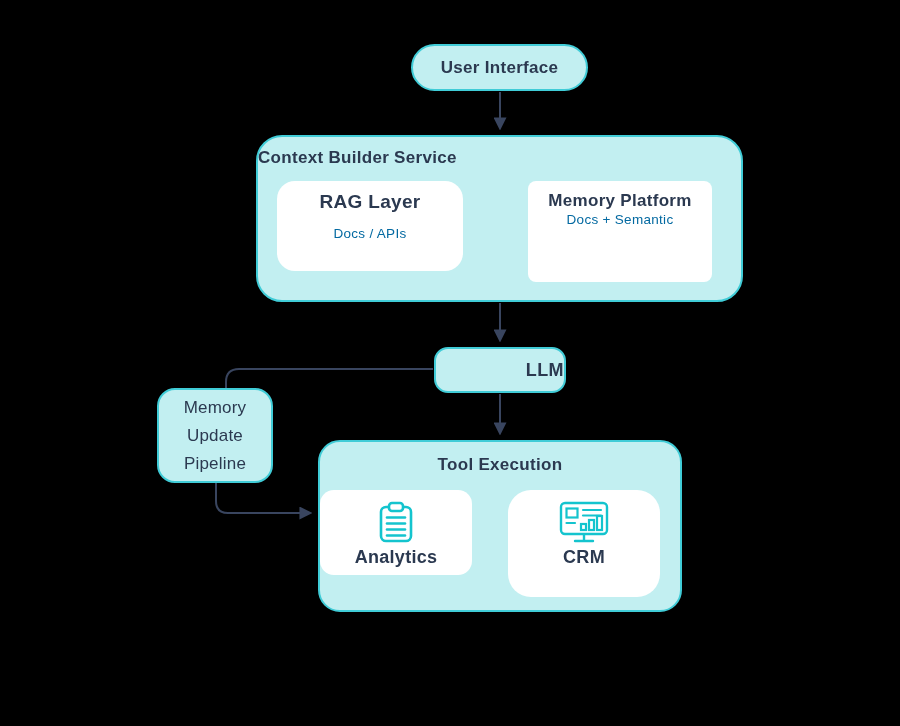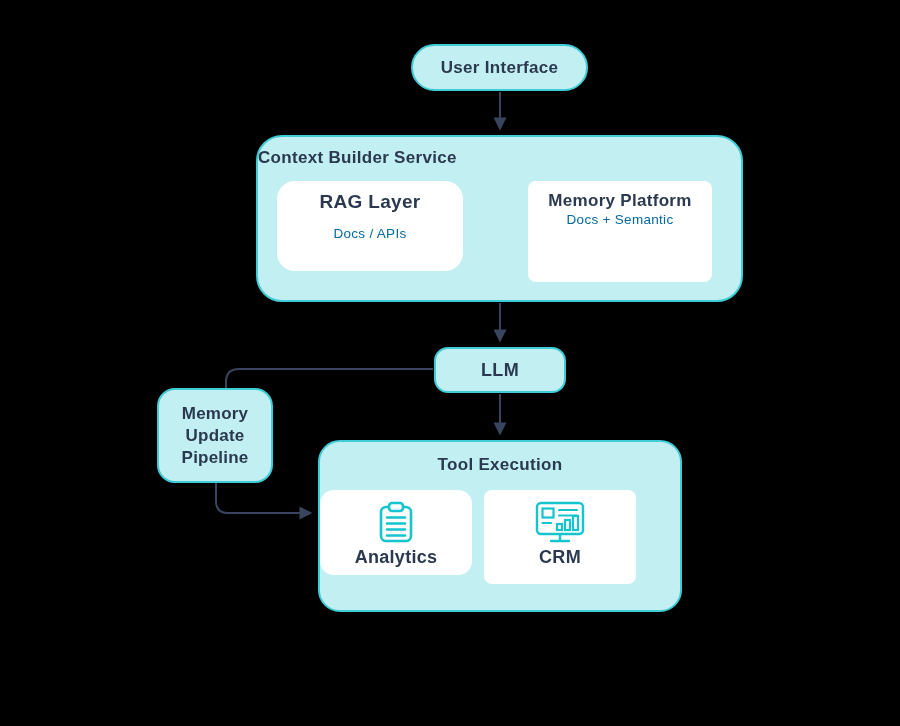--- a/index.html
+++ b/index.html
@@ -52,29 +52,29 @@
 
   #user-interface { left: 411px; top: 44px; width: 177px; height: 47px; border-radius: 24px; }
   #context-builder { left: 256px; top: 135px; width: 487px; height: 167px; border-radius: 26px; }
   #context-builder .box-title { margin-top: 11px; text-align: left; }
   #rag-card { left: 277px; top: 181px; width: 186px; height: 90px; border-radius: 18px; padding-top: 10px; }
   #rag-card .card-title { font-size: 19px; font-weight: 700; letter-spacing: 0.3px; }
   #rag-card .subtitle { margin-top: 13px; }
   #memory-card { left: 528px; top: 181px; width: 184px; height: 101px; border-radius: 8px; padding-top: 10px; }
   #memory-card .card-title { font-size: 17px; font-weight: 700; letter-spacing: 0.3px; }
   #memory-card .subtitle { margin-top: 1px; }
-  #llm { left: 434px; top: 347px; width: 132px; height: 46px; border-radius: 14px; font-size: 18px; font-weight: 700; letter-spacing: 0.4px; }
+  #llm { left: 434px; top: 347px; width: 132px; height: 46px; border-radius: 14px; font-size: 18px; font-weight: 700; letter-spacing: 0.4px; justify-content: flex-end; }
   #memory-update-pipeline {
     left: 157px; top: 388px; width: 116px; height: 95px; border-radius: 18px;
-    font-size: 17px; font-weight: 700; line-height: 22px; text-align: center; letter-spacing: 0.2px;
+    font-size: 17px; font-weight: 400; line-height: 28px; text-align: center; letter-spacing: 0.2px;
   }
   #tool-execution { left: 318px; top: 440px; width: 364px; height: 172px; border-radius: 22px; }
   #tool-execution .box-title { margin-top: 13px; text-align: center; }
   #analytics-card { left: 320px; top: 490px; width: 152px; height: 85px; border-radius: 14px; padding-top: 10px; }
-  #crm-card { left: 484px; top: 490px; width: 152px; height: 94px; border-radius: 8px; padding-top: 10px; }
+  #crm-card { left: 508px; top: 490px; width: 152px; height: 107px; border-radius: 23px; padding-top: 10px; }
   .tool-label { font-size: 18px; font-weight: 700; letter-spacing: 0.3px; margin-top: 3px; }
   .tool-icon-wrap { height: 44px; display: flex; align-items: center; justify-content: center; }
   .vector-icon-wrap { height: 42px; }
 </style>
 </head>
 <body>
 
 <div id="stage">
 
   <svg id="connectors" viewBox="0 0 900 726" xmlns="http://www.w3.org/2000/svg">

